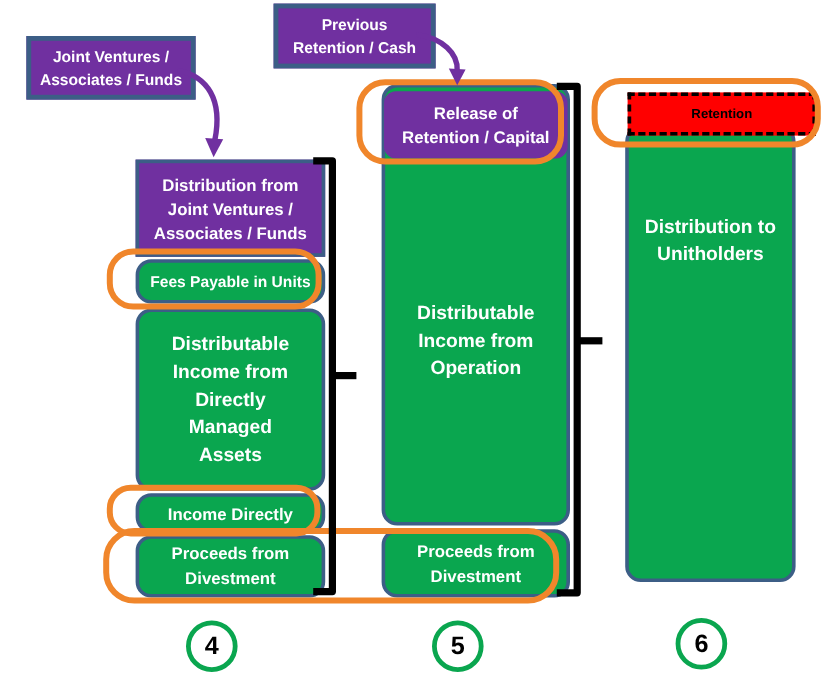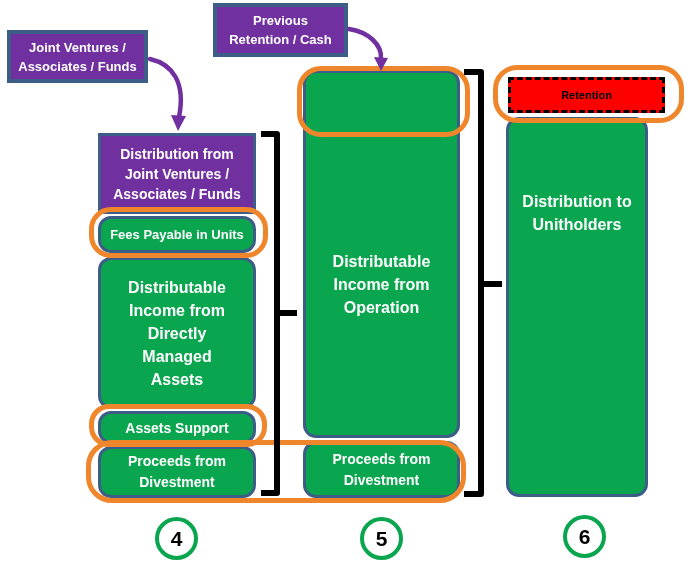--- a/index.html
+++ b/index.html
@@ -5,20 +5,21 @@
   html,body { margin:0; padding:0; background:#ffffff; }
   #canvas {
     position:relative; width:695px; height:573px; background:#ffffff;
     font-family:"Liberation Sans", sans-serif; font-weight:bold; overflow:hidden;
   }
   .box {
     position:absolute; box-sizing:border-box;
     display:flex; align-items:center; justify-content:center;
     text-align:center; white-space:pre-line; color:#ffffff;
     border:3px solid var(--border);
+    margin-left:15px;
   }
   .purple  { background:var(--purple); }
   .green   { background:var(--green);border-radius:13px; }
   .callout { background:var(--purple); border:4px solid var(--border);
              font-size:13px; line-height:19px; }
   .ring {
     position:absolute; box-sizing:border-box; background:transparent;
     border:5px solid var(--orange); border-radius:22px; pointer-events:none;
   }
   .circle {
@@ -48,36 +49,38 @@
 Associates / Funds</div>
 
   <div class="box green" style="left:98px; top:216px; width:158px; height:37px; font-size:13px;">Fees Payable in Units</div>
 
   <div class="box green" style="left:98px; top:257px; width:158px; height:152px; font-size:16px; line-height:23px;">Distributable
 Income from
 Directly
 Managed
 Assets</div>
 
-  <div class="box green" style="left:98px; top:411px; width:158px; height:33px; font-size:14px;">Assets Support</div>
+  <div class="box green" style="left:98px; top:411px; width:158px; height:33px; font-size:14px;">Income Directly</div>
 
   <div class="box green" style="left:98px; top:446px; width:158px; height:52px; font-size:14px; line-height:21px;">Proceeds from
 Divestment</div>
 
   <div class="box green" style="left:303px; top:70px; width:157px; height:368px;"></div>
 
+  <div class="box purple" style="left:305px; top:76px; width:153px; height:56px; border:none; border-radius:10px; font-size:14px; line-height:20px;">Release of
+Retention / Capital</div>
 
   <div class="box" style="left:303px; top:131px; width:157px; height:307px; border:none; font-size:16px; line-height:23px;">Distributable
 Income from
 Operation</div>
 
   <div class="box green" style="left:303px; top:441px; width:157px; height:57px; font-size:14px; line-height:21px;">Proceeds from
 Divestment</div>
 
-  <div class="box green" style="left:506px; top:117px; width:142px; height:380px; align-items:flex-start; padding-top:70px; font-size:16px; line-height:23px;">Distribution to
+  <div class="box green" style="left:506px; top:105px; width:142px; height:380px; align-items:flex-start; padding-top:70px; font-size:16px; line-height:23px;">Distribution to
 Unitholders</div>
 
   <div class="box" style="left:508px; top:77px; width:157px; height:36px; background:var(--red); border:3px dashed #000000; color:#000000; font-size:11px;">Retention</div>
 
   <div class="ring" style="left:89px; top:207px; width:179px; height:51px;"></div>
   <div class="ring" style="left:89px; top:404px; width:178px; height:43px; border-radius:20px;"></div>
   <div class="ring" style="left:86px; top:440px; width:380px; height:63px; border-radius:26px;"></div>
   <div class="ring" style="left:297px; top:66px; width:173px; height:71px; border-radius:24px;"></div>
   <div class="ring" style="left:493px; top:65px; width:191px; height:58px; border-radius:24px;"></div>
 

